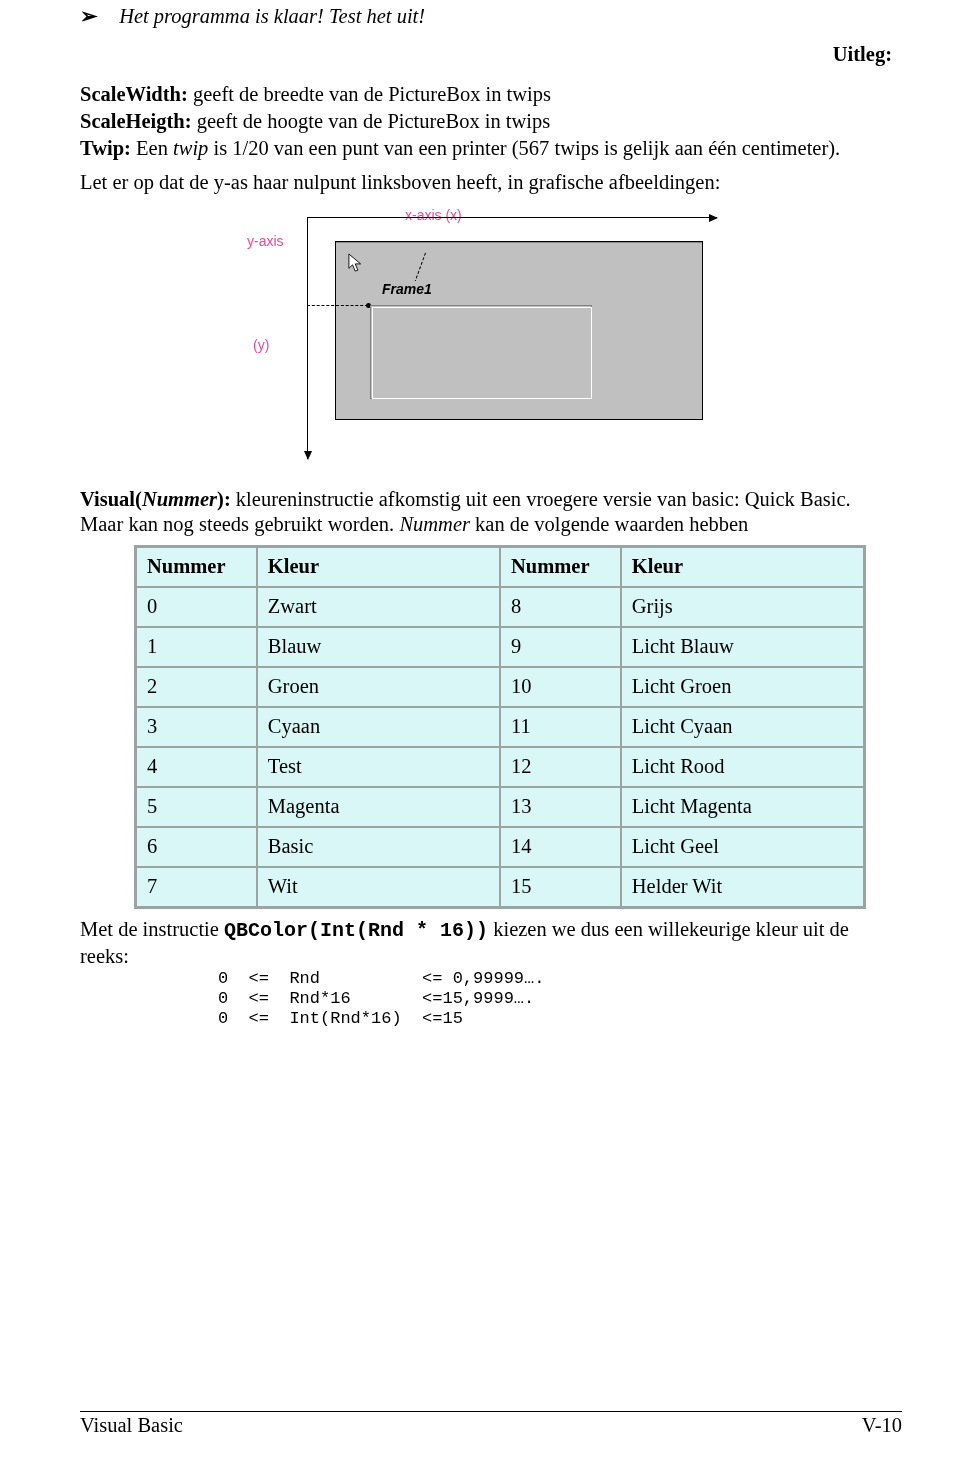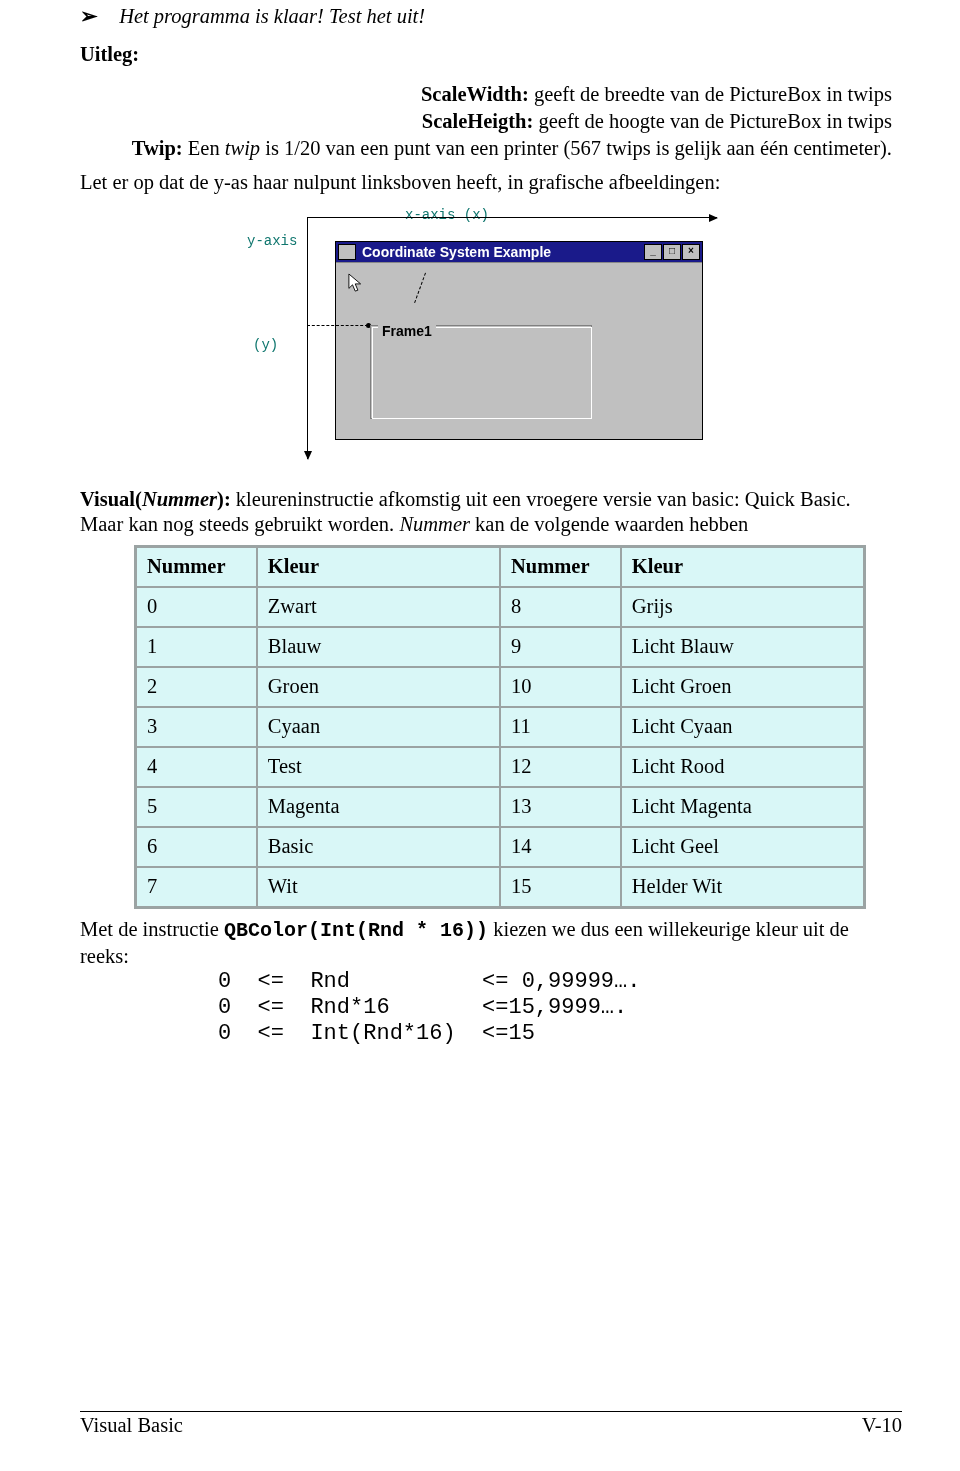--- a/index.html
+++ b/index.html
@@ -10,38 +10,38 @@
     background: #fff;
     font-family: "Times New Roman", Times, serif;
     font-size: 20.5px;
     color: #000;
     position: relative;
     box-sizing: border-box;
     padding: 0 68px 0 80px;
   }
   .bullet-line { font-style: italic; margin-top: 4px; }
   .bullet-line .arrow { font-style: normal; display: inline-block; width: 34px; font-size:21px; font-weight:bold;}
-  .uitleg { margin-top: 14px; margin-bottom: 16px; }
-  .defpara { margin-bottom: 2px; line-height: 1.23; text-align: right; }
+  .uitleg { margin-top: 14px; margin-bottom: 16px; text-align: right; }
+  .defpara { margin-bottom: 2px; line-height: 1.23; }
   .defpara b { font-weight: bold; }
   .defpara i { font-style: italic; }
   .para { margin-top: 8px; line-height: 1.23; }
 
   
   .diagram {
     width: 478px;
     margin: 12px auto 20px auto;
   }
   .diagram-inner { position: relative; height: 260px; }
 
   .xlabel, .ylabel, .ybracket {
     position: absolute;
-    font-family: Liberation Mono, monospace;
+    font-family: Liberation Sans, sans-serif;
     font-size: 14px;
-    color: #0f766e;
+    color: #ec4899;
   }
   .xlabel { left: 158px; top: 0; }
   .ylabel { left: 0; top: 26px; }
   .ybracket { left: 6px; top: 130px; }
 
   .arrow-x {
     position: absolute;
     left: 60px; top: 10px;
     width: 410px; height: 1px;
     border-top: 1px solid #000;
@@ -125,27 +125,28 @@
   }
   .frame:before {
     content:"";
     position:absolute;
     left:1px; top:1px; right:-1px; bottom:-1px;
     border:1px solid #fff;
     pointer-events:none;
   }
   .frame-label {
     position: absolute;
-    left: 42px; top: 60px;
+    left: 42px; top: 38px;
     font-family: "MS Sans Serif", Tahoma, sans-serif;
     font-weight: bold;
     font-size: 14px;
     background: #c0c0c0;
     padding: 0 4px;
     z-index: 2;
+    font-style: italic;
   }
   .frame-dot {
     position: absolute;
     left: 30px; top: 60px;
     width: 5px; height: 5px;
     border-radius: 50%;
     background: #000;
   }
   .pointer-line {
     position: absolute;
@@ -183,21 +184,21 @@
   }
   table.colortbl th { font-weight: bold; }
   table.colortbl tr { }
   table.colortbl .c-num { width: 100px; }
   table.colortbl .c-name { width: 230px; }
 
   .post-para { margin-top: 8px; line-height:1.23; }
   .codeinline { font-family: "Courier New", monospace; font-weight: bold; font-size: 20px; }
   .code-lines {
     font-family: "Courier New", monospace;
-    font-size: 22px;
+    font-size: 17px;
     margin-left: 138px;
     line-height: 1.18;
     white-space: pre;
   }
 
   .footer {
     position: absolute;
     left: 80px; right: 58px; bottom: 34px;
   }
   .footer-rule {
@@ -243,28 +244,20 @@
 
 <div class="diagram">
   <div class="diagram-inner">
     <div class="xlabel">x-axis (x)</div>
     <div class="ylabel">y-axis</div>
     <div class="ybracket">(y)</div>
     <div class="arrow-x"></div>
     <div class="arrow-y"></div>
 
     <div class="app-window">
-      <div class="app-titlebar">
-        <span class="icon"></span>
-        <span>Coordinate System Example</span>
-        <span class="spacer"></span>
-        <span class="winbtn">_</span>
-        <span class="winbtn">□</span>
-        <span class="winbtn">×</span>
-      </div>
       <div class="app-body">
         <div class="cursor-arrow">
           <svg viewBox="0 0 20 22">
               <path d="M1 1 L1 17 L5 13 L8 20 L11 19 L8 12 L14 12 Z" fill="#fff" stroke="#000" stroke-width="1"></path>
             </svg>
         </div>
         <div class="pointer-cursorline"></div>
         <div class="frame-dot"></div>
         <div class="pointer-line"></div>
         <div class="frame-label">Frame1</div>

